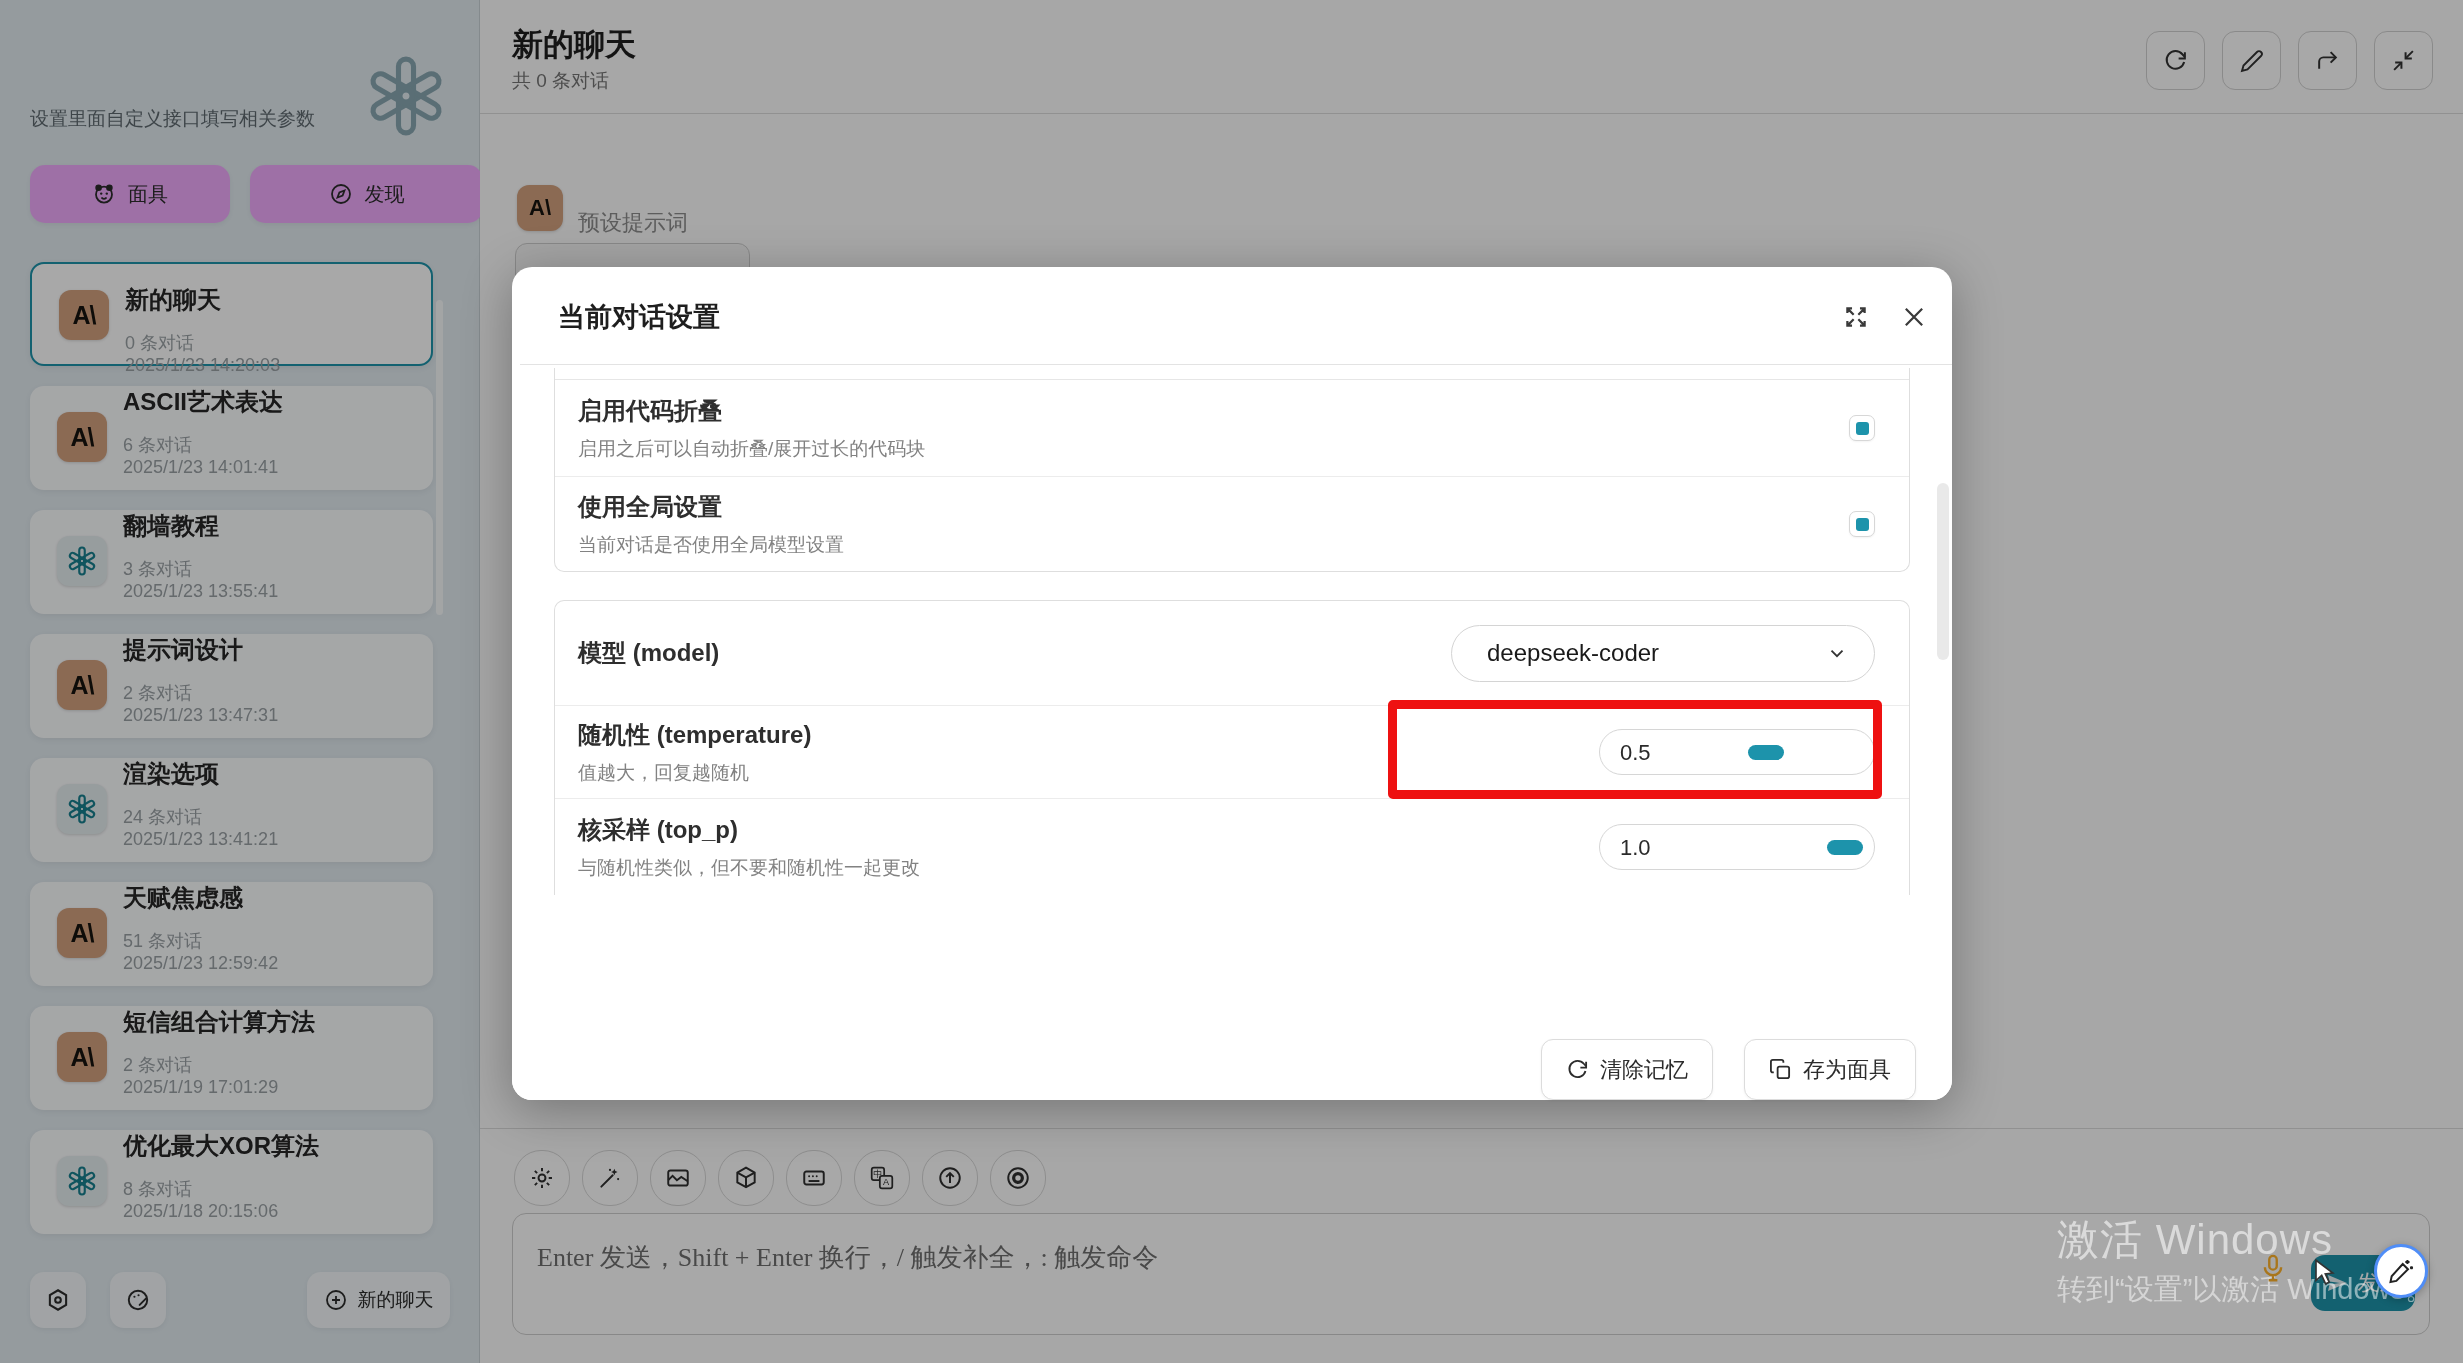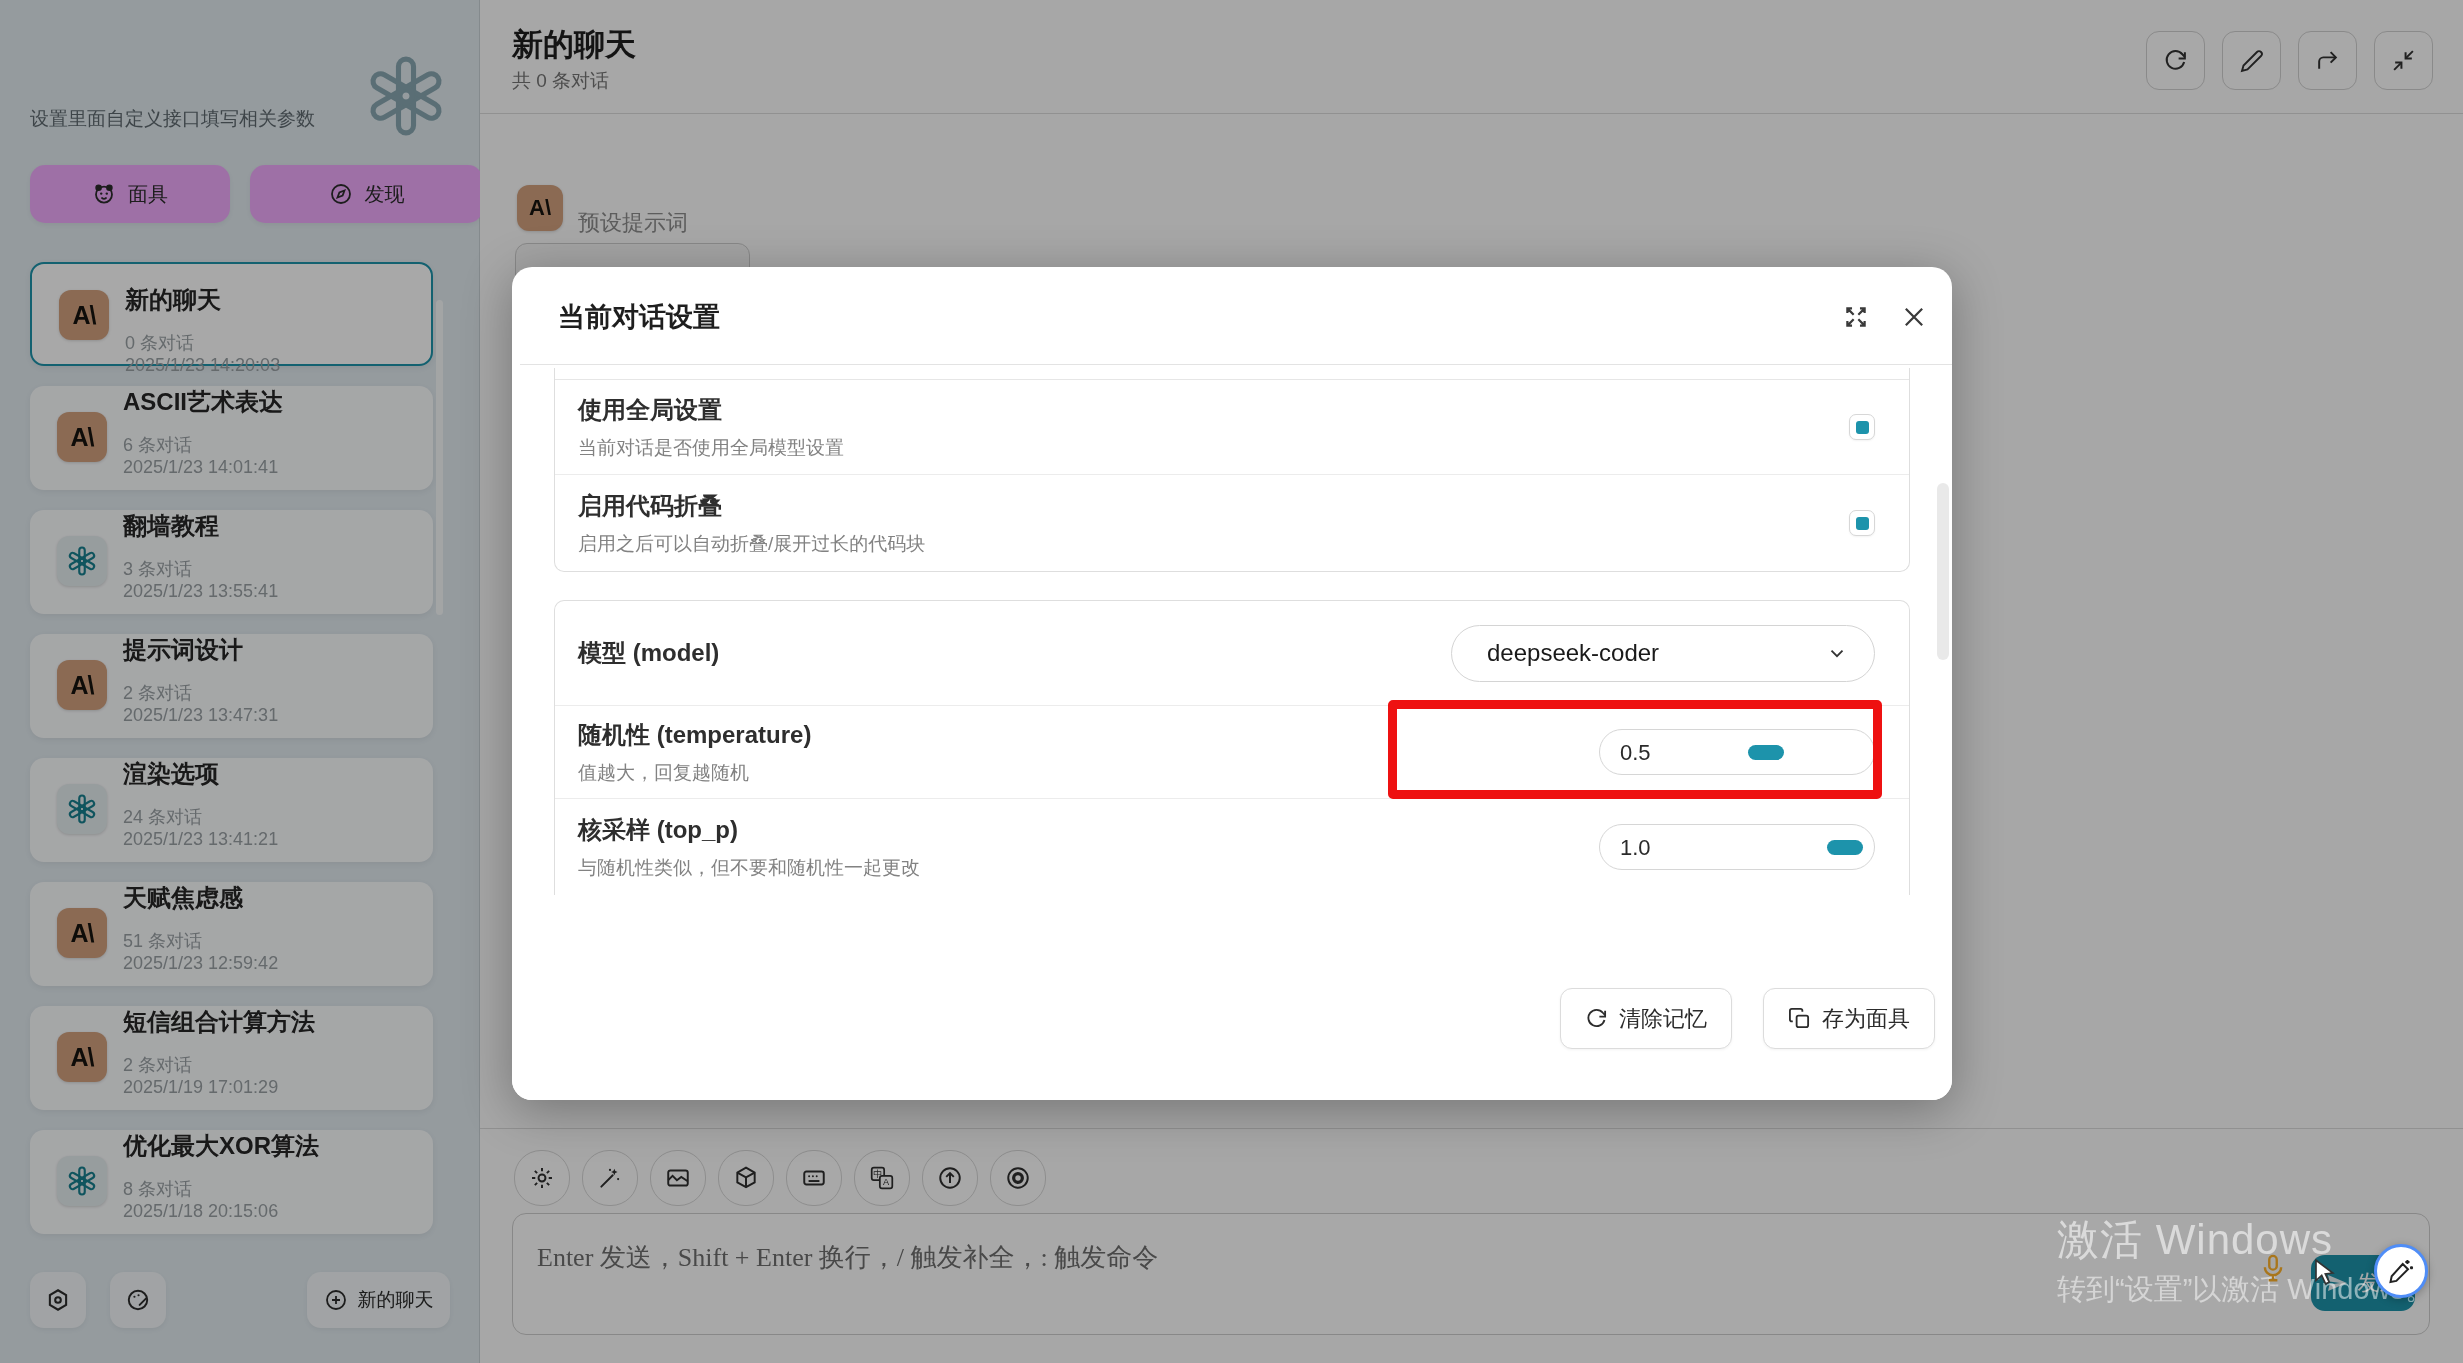--- a/index.html
+++ b/index.html
@@ -60,21 +60,21 @@
   .checkbox{width:24px;height:24px;border:1px solid #d7d7d7;border-radius:7px;display:flex;align-items:center;justify-content:center;background:#fff;cursor:pointer;box-shadow:0 1px 2px rgba(0,0,0,.05);}
   .checkbox-inner{width:13px;height:13px;border-radius:3px;background:#1d93ab;}
   .select{width:424px;height:57px;border:1px solid #d4d4d4;border-radius:29px;display:flex;align-items:center;background:#fff;cursor:pointer;box-sizing:border-box;padding:0 26px 0 35px;}
   .select-val{flex:1;font-size:24px;color:#1a1a1a;}
   .select svg{color:#333;}
   .slider{position:relative;width:276px;height:46px;border:1px solid #d6d6d6;border-radius:23px;background:#fff;box-sizing:border-box;}
   .slider-val{position:absolute;left:20px;top:10px;font-size:22px;color:#2a2a2a;}
   .slider-thumb{position:absolute;top:15px;width:36px;height:15px;border-radius:8px;background:#1d93ab;}
   .red-box{position:absolute;left:876px;top:433px;width:494px;height:99px;border:9px solid #ee1111;border-radius:5px;box-sizing:border-box;z-index:5;pointer-events:none;}
   .modal-scroll{position:absolute;left:1425px;top:216px;width:12px;height:177px;border-radius:6px;background:#e9e9e9;z-index:6;}
-  .modal-ftr{position:absolute;left:0;bottom:0;right:0;height:112px;background:#fff;border-radius:0 0 20px 20px;display:flex;align-items:flex-start;justify-content:flex-end;gap:31px;padding-right:17px;box-sizing:border-box;}
+  .modal-ftr{position:absolute;left:0;bottom:0;right:0;height:112px;background:#fff;border-radius:0 0 20px 20px;display:flex;align-items:flex-end;justify-content:flex-end;gap:31px;padding-right:36px;box-sizing:border-box;}
   .ftr-btn{height:59px;border:1px solid #dcdcdc;border-radius:12px;background:#fff;display:flex;align-items:center;justify-content:center;gap:11px;font-size:22px;color:#2c2c2c;padding:0 24px;cursor:pointer;box-shadow:0 1px 3px rgba(0,0,0,.05);}
 
   
   .wm1{position:absolute;left:2057px;top:1212px;font-size:42px;color:rgba(255,255,255,.58);z-index:30;letter-spacing:1px;}
   .wm2{position:absolute;left:2057px;top:1270px;font-size:29px;color:rgba(255,255,255,.52);z-index:30;white-space:nowrap;}
   .mic{position:absolute;left:2258px;top:1252px;color:#a9761c;z-index:30;}
   .cursor{position:absolute;left:2312px;top:1258px;z-index:40;}
   .ext-btn{position:absolute;left:2374px;top:1244px;width:54px;height:54px;border-radius:50%;background:#fff;border:3px solid #4f8df7;box-sizing:border-box;display:flex;align-items:center;justify-content:center;z-index:35;box-shadow:0 2px 8px rgba(0,0,0,.25);cursor:pointer;}
 </style>
 </head>
@@ -363,33 +363,33 @@
     <div class="modal-hicon" style="left:1380px;">
       <svg width="28" height="28" viewBox="0 0 24 24" fill="none" stroke="currentColor" stroke-width="1.9">
         <path d="M5 5l14 14M19 5L5 19"></path>
       </svg>
     </div>
   </div>
 
   <div class="modal-body">
     <div class="rows rows1">
       <div class="row-sliver"></div>
+      <div class="srow" style="height:96px;">
+        <div>
+            <div class="rt">启用代码折叠</div>
+             <div class="rd">启用之后可以自动折叠/展开过长的代码块</div>
+          </div>
+        <span class="checkbox">
+            <span class="checkbox-inner"></span>
+          </span>
+      </div>
       <div class="srow" style="height:94px;">
         <div>
             <div class="rt">使用全局设置</div>
              <div class="rd">当前对话是否使用全局模型设置</div>
-          </div>
-        <span class="checkbox">
-            <span class="checkbox-inner"></span>
-          </span>
-      </div>
-      <div class="srow" style="height:96px;">
-        <div>
-            <div class="rt">启用代码折叠</div>
-             <div class="rd">启用之后可以自动折叠/展开过长的代码块</div>
           </div>
         <span class="checkbox">
             <span class="checkbox-inner"></span>
           </span>
       </div>
     </div>
 
     <div class="rows rows2">
       <div class="srow" style="height:104px;border-bottom:1px solid #ececec;">
         <div class="rt" style="margin-bottom:0;text-align:center;">模型 (model)</div>

